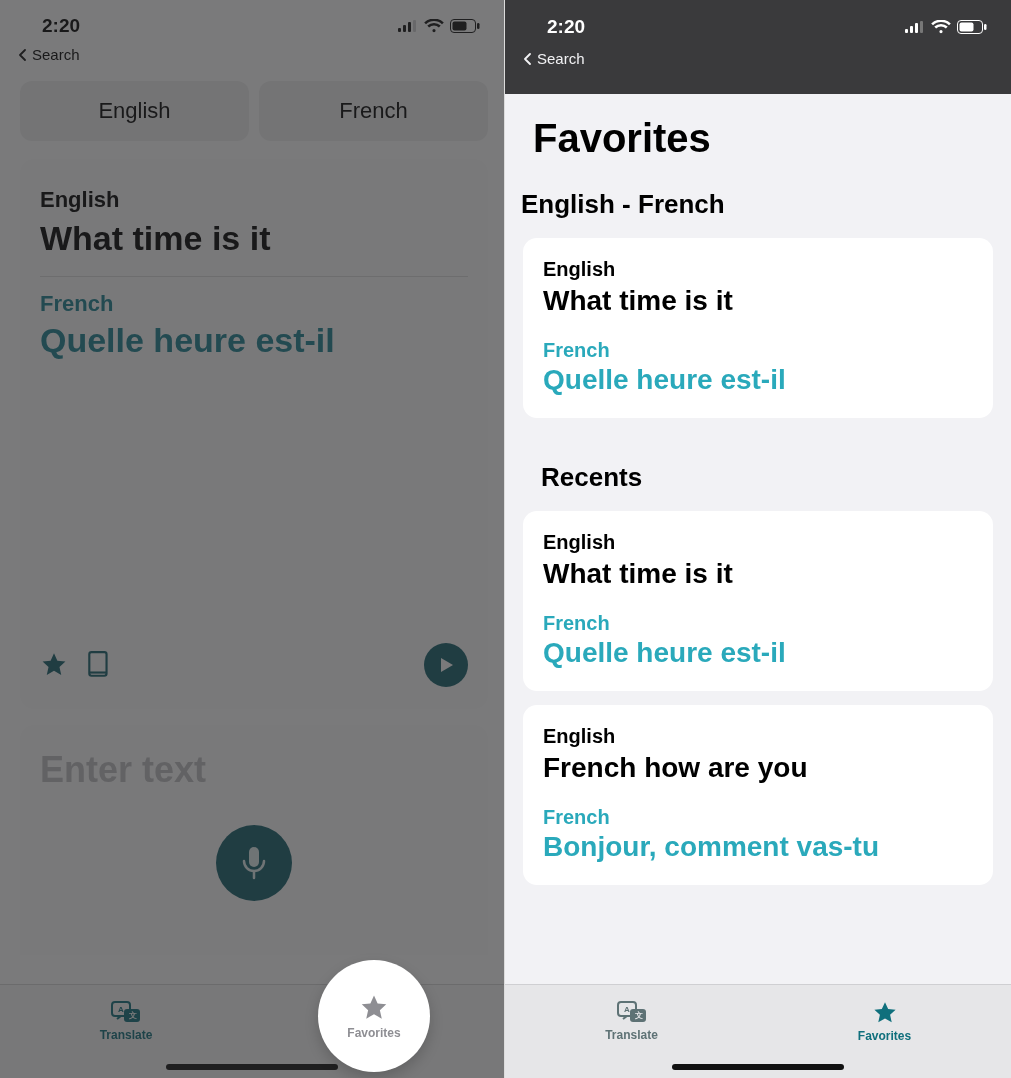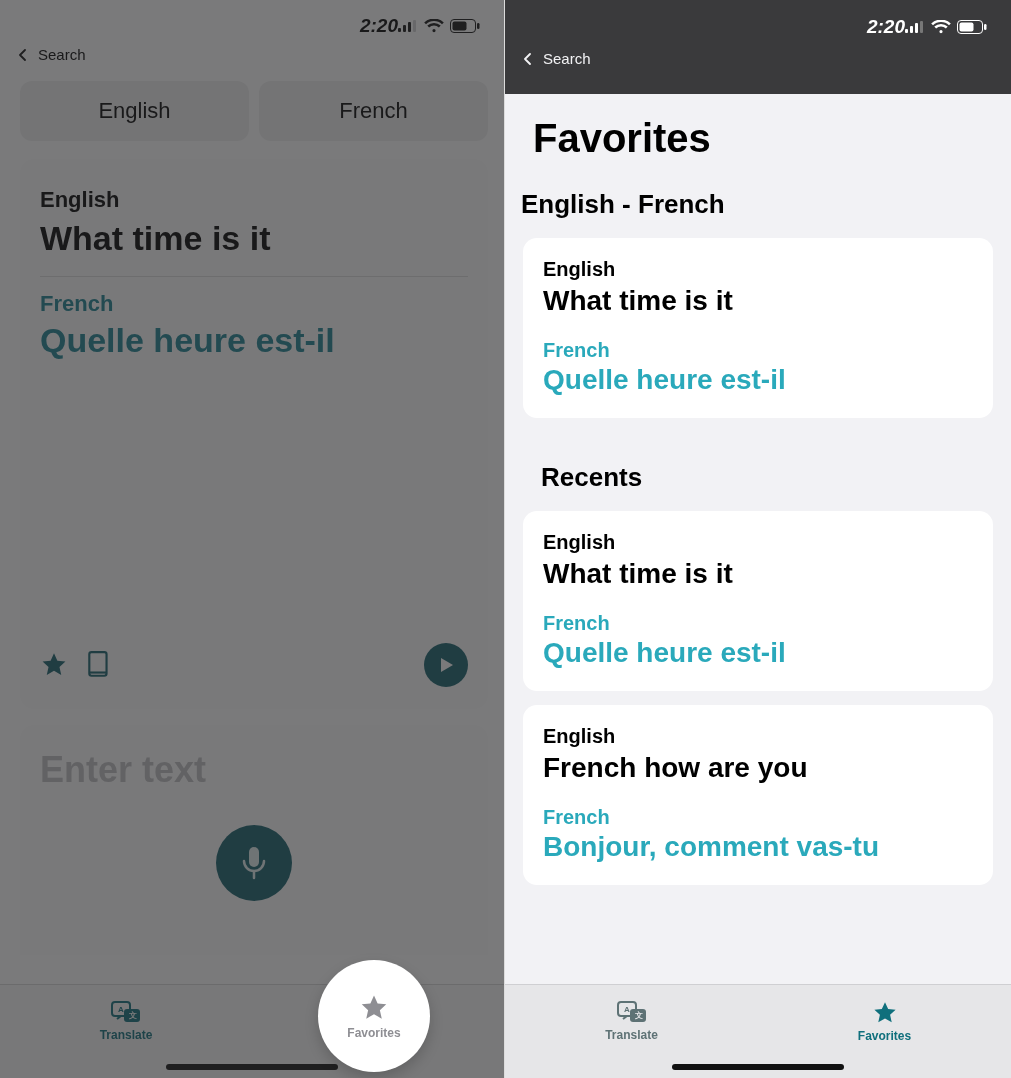--- a/index.html
+++ b/index.html
@@ -3,24 +3,24 @@
 <meta charset="utf-8">
 <style>
   * { box-sizing: border-box; margin: 0; padding: 0; }
   html, body { width: 1011px; height: 1078px; font-family: -apple-system, BlinkMacSystemFont, "Helvetica Neue", Arial, sans-serif; background: #fff; }
   .wrap { display: flex; width: 1011px; height: 1078px; }
   .phone { position: relative; width: 505px; height: 1078px; overflow: hidden; }
   .phone-left { border-right: 1px solid #dcdcdc; }
   .phone-right { width: 506px; }
 
   
-  .status-bar { height: 46px; display: flex; align-items: center; justify-content: flex-end; padding: 5px 24px 0 42px; font-style: italic; }
+  .status-bar { height: 46px; display: flex; align-items: center; justify-content: space-between; padding: 5px 24px 0 42px; }
   .status-time { font-size: 19px; font-weight: 600; }
   .status-icons { display: flex; align-items: center; gap: 6px; }
-  .back-nav { display: flex; align-items: center; gap: 10px; padding: 0 12px 6px 18px; font-size: 15px; }
+  .back-nav { display: flex; align-items: center; gap: 4px; padding: 0 12px 6px 18px; font-size: 15px; }
 
   
   .left-content { padding: 12px 16px 0 20px; }
   .lang-row { display: flex; gap: 10px; }
   .lang-chip { flex: 1; background: #efeff0; border-radius: 12px; height: 60px; display: flex; align-items: center; justify-content: center; font-size: 22px; font-weight: 400; }
   .card { margin-top: 18px; background: #fdfdfd; border-radius: 14px; padding: 28px 20px 20px 20px; min-height: 550px; position: relative; }
   .card .src-lang { font-size: 22px; font-weight: 600; }
   .card .src-text { font-size: 34px; font-weight: 700; margin-top: 6px; }
   .card hr { margin: 18px 0 14px 0; border: none; border-top: 1px solid #dcdcdc; }
   .card .tgt-lang { font-size: 22px; font-weight: 600; color: #1b8291; }

